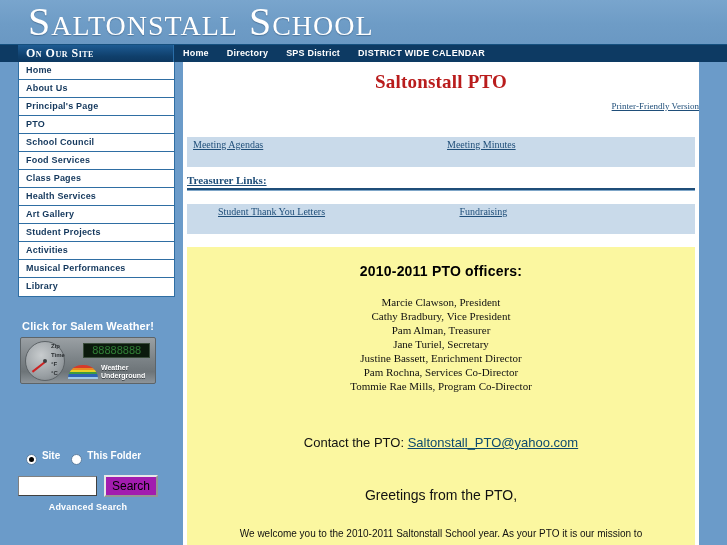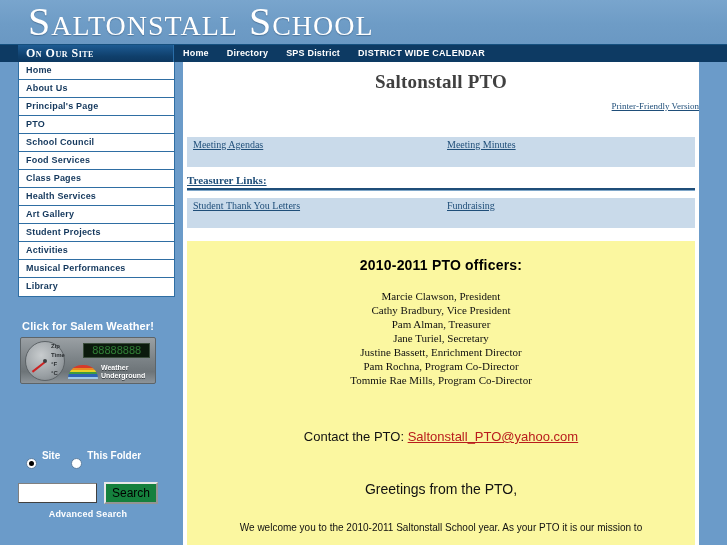--- a/index.html
+++ b/index.html
@@ -206,34 +206,34 @@
     display: inline-block;
     position: relative;
     cursor: pointer;
     flex: none;
   }
   .radio.checked::after {
     content: ""; position: absolute;
     left: 2px; top: 2px; width: 5px; height: 5px;
     border-radius: 50%; background: #000000;
   }
-  .radio-label { margin: 0 9px 15px 3px; cursor: pointer; }
+  .radio-label { margin: 0 9px 8px 3px; cursor: pointer; }
   #search-row {
     display: flex; align-items: center; justify-content: center; gap: 7px;
   }
   #search-input {
     width: 79px; height: 20px;
     background: #ffffff;
     border: 1px solid #404040;
     border-top-color: #808080;
     border-left-color: #808080;
   }
   #search-button {
     width: 54px; height: 22px;
-    background: #15803d;
+    background: #a21caf;
     border: 2px outset #e8e8e8;
     font-size: 12px;
     color: #000000;
     cursor: pointer;
     font-family: "Liberation Sans", sans-serif;
   }
   #advanced-search {
     margin-top: 5px;
     font-size: 9px; font-weight: bold;
     color: #ffffff;
@@ -246,21 +246,21 @@
     position: absolute; left: 183px; top: 62px;
     width: 516px; height: 483px;
     background: #ffffff;
     overflow: hidden;
   }
   #page-title {
     text-align: center;
     font-family: "Liberation Serif", serif;
     font-size: 19px;
     font-weight: bold;
-    color: #404040;
+    color: #b91c1c;
     padding-top: 9px;
     letter-spacing: .2px;
   }
   #printer-friendly {
     text-align: right;
     margin-top: 8px;
     font-family: "Liberation Serif", serif;
     font-size: 9px;
     color: #1f4e79;
     text-decoration: underline;
@@ -292,21 +292,21 @@
     font-weight: bold;
     color: #1f4e79;
     text-decoration: underline;
   }
   #rule {
     margin: 2px 4px 0 4px;
     height: 3px;
     border-top: 2px solid #1f4e79;
     border-bottom: 1px solid #7fa6c8;
   }
-  #bar2 { margin-top: 7px; }
+  #bar2 { margin-top: 13px; padding-left: 25px; }
 
   
   #yellow {
     margin: 13px 4px 0 4px;
     background: #fbf7a0;
     padding: 16px 0 0 0;
     min-height: 330px;
   }
   #officers-heading {
     text-align: center;
@@ -323,21 +323,21 @@
     color: #111111;
     line-height: 14px;
   }
   #contact-line {
     text-align: center;
     margin-top: 42px;
     font-size: 13px;
     color: #111111;
   }
   #contact-line a {
-    color: #b91c1c;
+    color: #0c4a6e;
     text-decoration: underline;
     cursor: pointer;
   }
   #greetings {
     text-align: center;
     margin-top: 37px;
     font-size: 14px;
     color: #111111;
   }
   #intro-para {
@@ -450,21 +450,21 @@
     </div>
 
     <div id="yellow">
       <div id="officers-heading">2010-2011 PTO officers:</div>
       <div id="officers-list">
           <div class="officer">Marcie Clawson, President</div>
           <div class="officer">Cathy Bradbury, Vice President</div>
           <div class="officer">Pam Alman, Treasurer</div>
           <div class="officer">Jane Turiel, Secretary</div>
           <div class="officer">Justine Bassett, Enrichment Director</div>
-          <div class="officer">Pam Rochna, Program Co-Director</div>
+          <div class="officer">Pam Rochna, Services Co-Director</div>
           <div class="officer">Tommie Rae Mills, Program Co-Director</div>
         </div>
 
       <div id="contact-line">
         <span>Contact the PTO:</span>
         <a>Saltonstall_PTO@yahoo.com</a>
       </div>
 
       <div id="greetings">Greetings from the PTO,</div>
       <div id="intro-para">We welcome you to the 2010-2011 Saltonstall School year.   As your PTO it is our mission to</div>

